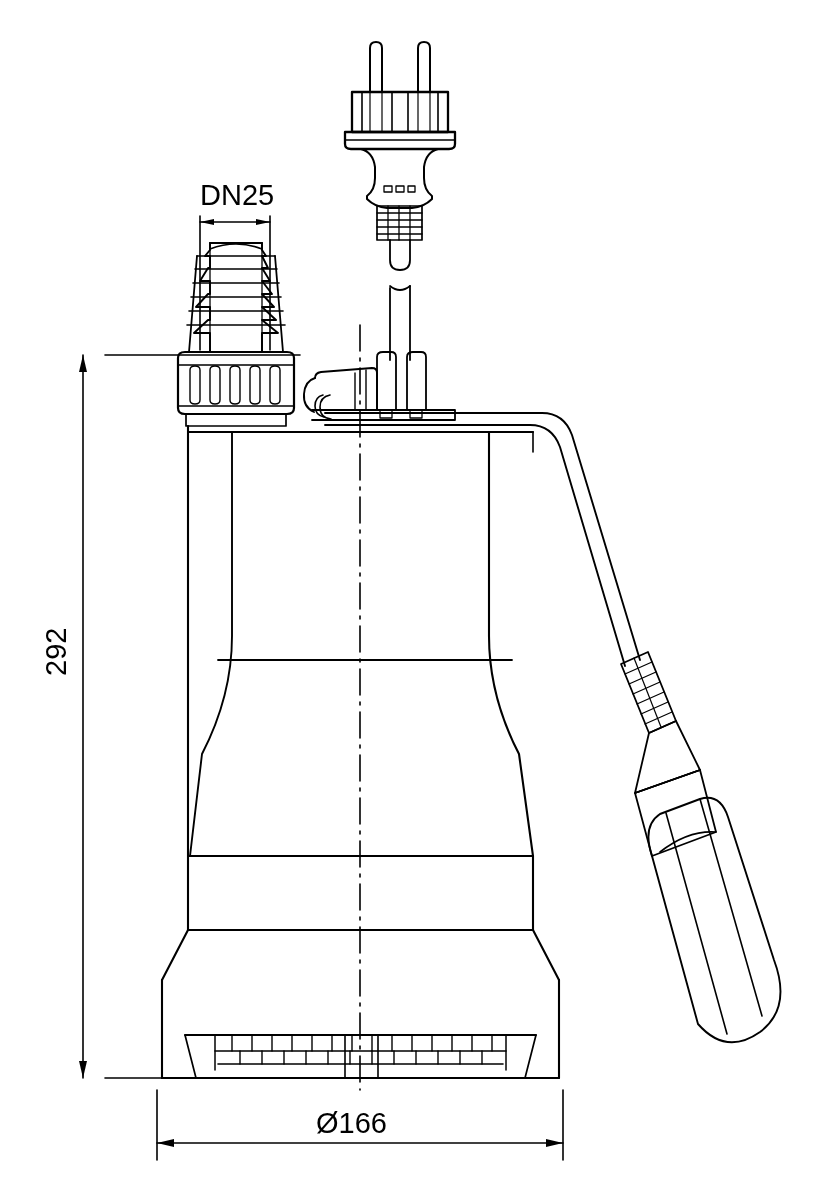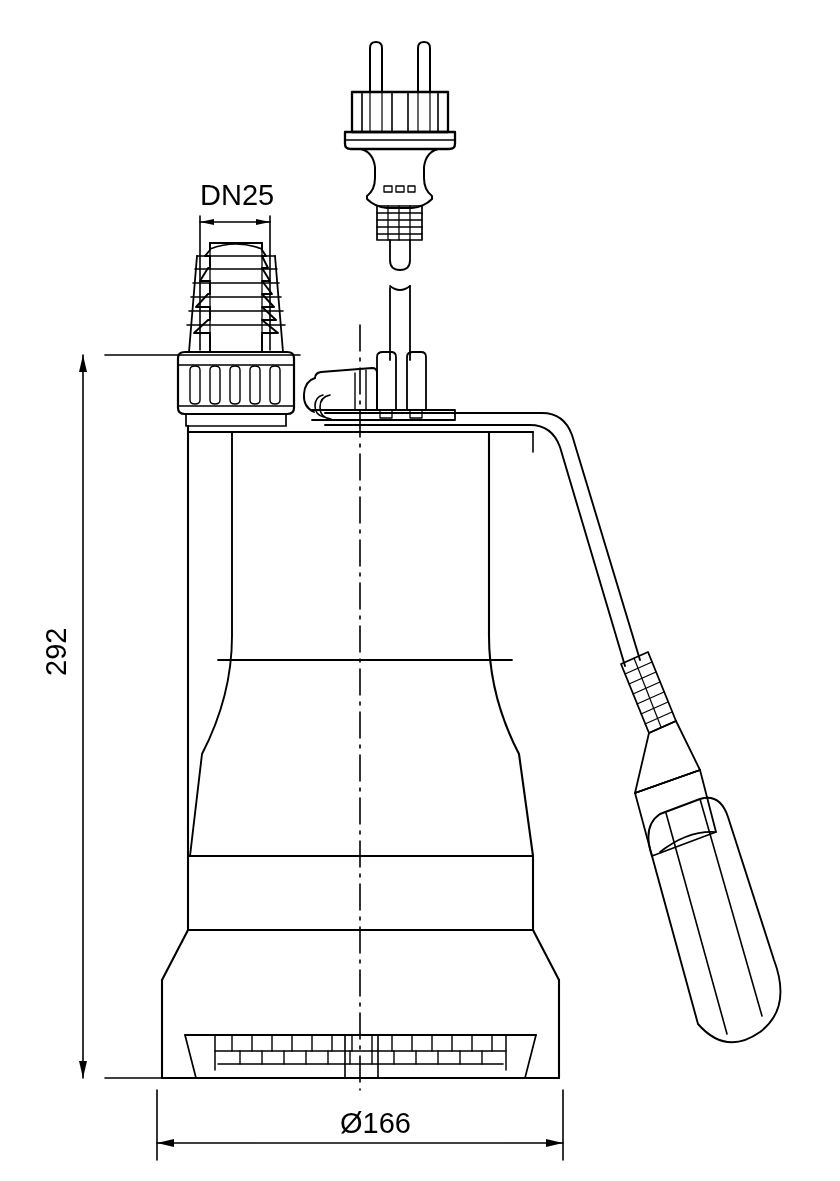--- a/index.html
+++ b/index.html
@@ -25,21 +25,21 @@
   }
   .dim-label {
     position: absolute;
     font-family: "Liberation Sans", sans-serif;
     font-size: 29px;
     color: #000000;
     white-space: nowrap;
     letter-spacing: 0px;
   }
   #label-dn25 { left: 200px; top: 179px; }
-  #label-d166 { left: 340px; top: 1107px; }
+  #label-d166 { left: 316px; top: 1107px; }
   #label-292  {
     left: 40px;
     top: 676px;
     transform: rotate(-90deg);
     transform-origin: left top;
   }
 </style>
 </head>
 <body>
 

